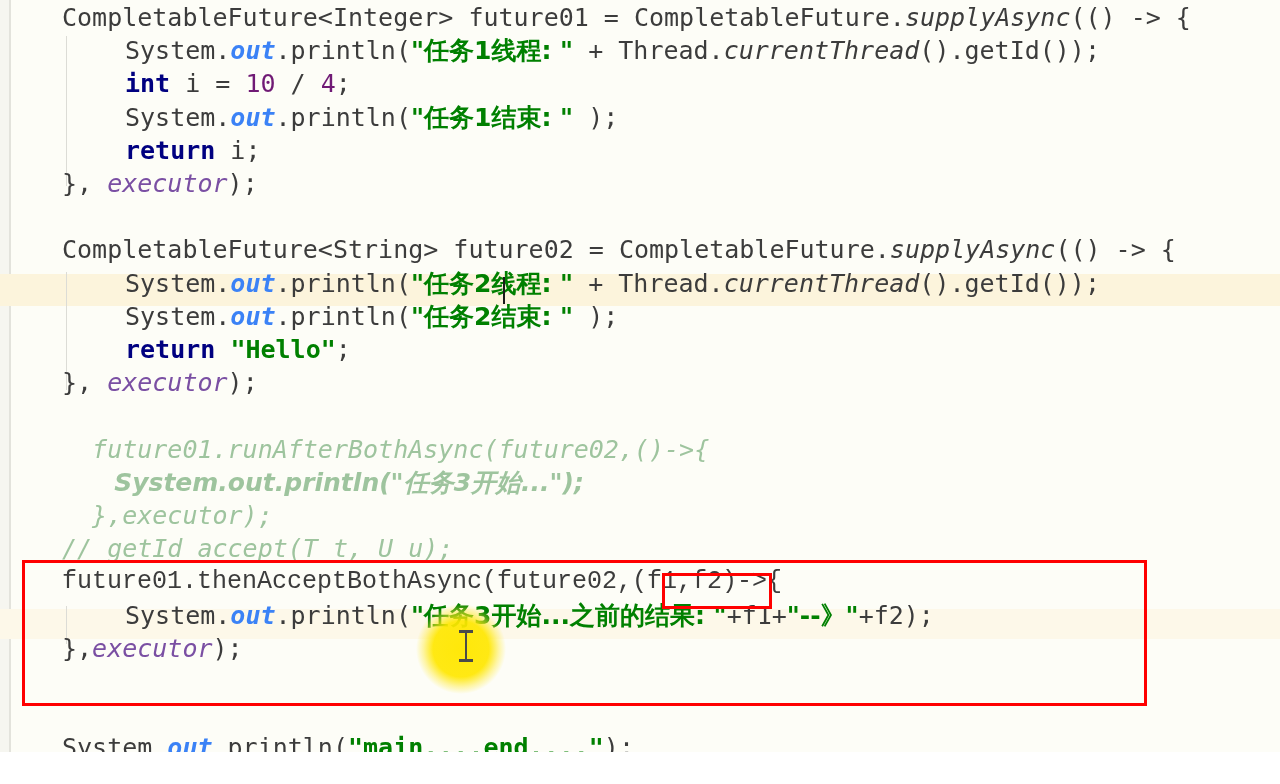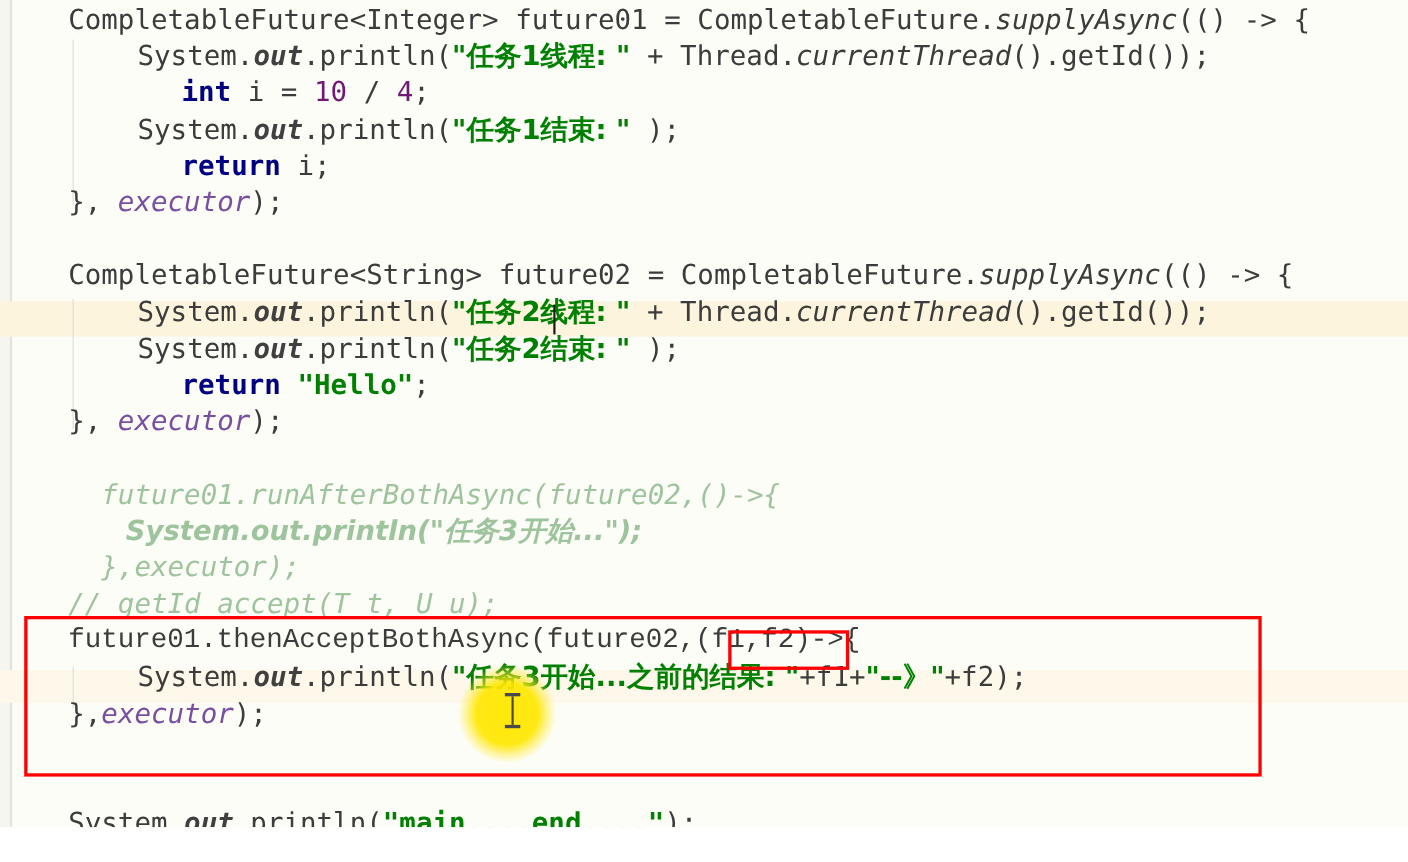--- a/index.html
+++ b/index.html
@@ -49,24 +49,24 @@
   
   .code-line {
     position: absolute;
     white-space: pre;
     font-size: 25px;
     line-height: 32px;
     letter-spacing: 0px;
     color: #3c3c3c;
   }
   .cm { color: #3c3c3c; }                 
-  .kw { color: #000080; font-weight: bold; margin-left: 40px; }   
+  .kw { color: #000080; font-weight: bold; }   
   .str { color: #008000; font-weight: bold; }  
   .num { color: #701a75; }                
-  .fld { color: #404040; font-style: italic; font-weight: bold; } 
+  .fld { color: #3b82f6; font-style: italic; font-weight: bold; } 
   .mth { color: #3c3c3c; font-style: italic; }  
   .par { color: #7a4fa3; font-style: italic; }  
   .cmt { color: #9ec49e; font-style: italic; margin-top: 36px; }  
 
   
   .red-box {
     position: absolute;
     border: 3px solid #ff0000;
     box-sizing: border-box;
     pointer-events: none;

